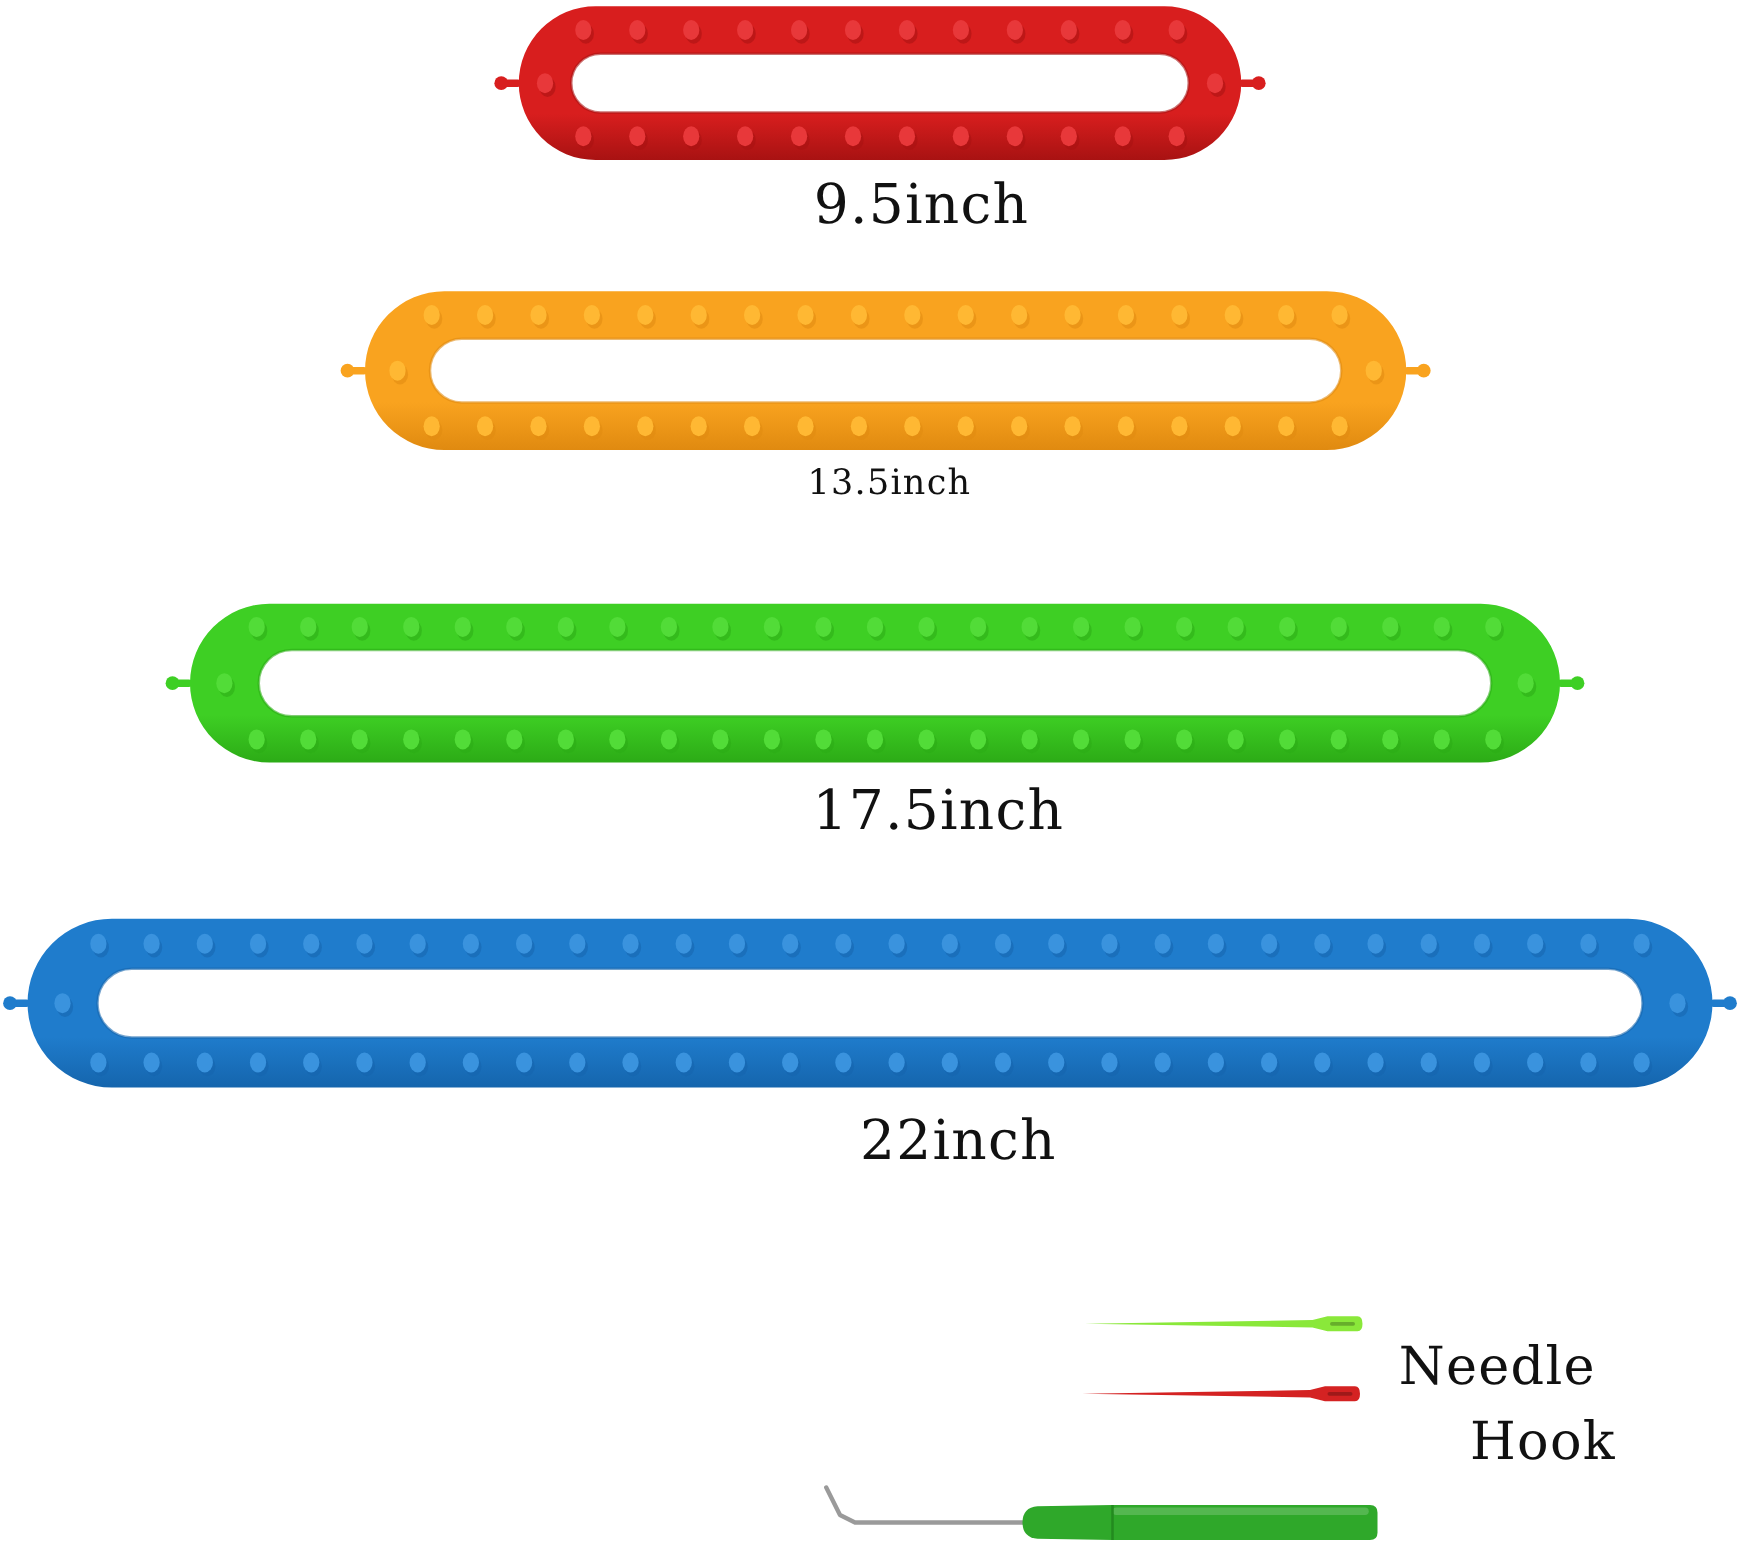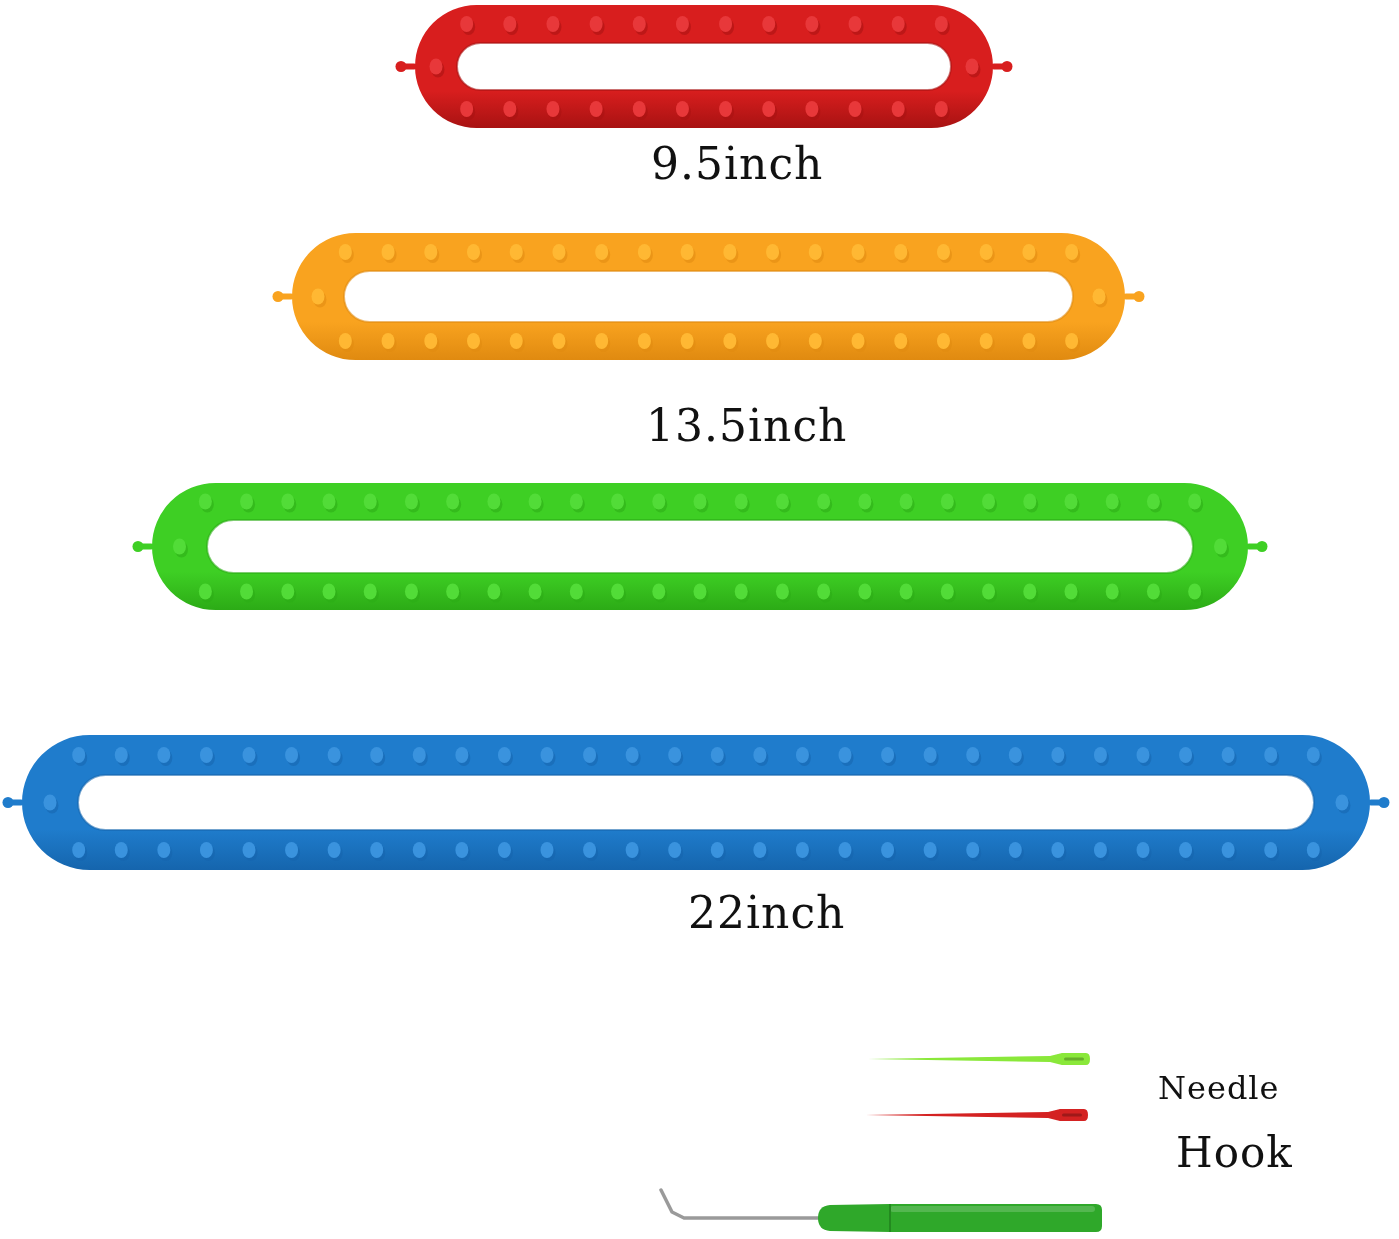--- a/index.html
+++ b/index.html
@@ -440,18 +440,19 @@
       </g>
       <g>
         <polyline points="661,1190 672,1212 684,1218 820,1218" fill="none" stroke="#9a9a9a" stroke-width="3.5" stroke-linecap="round" stroke-linejoin="round"></polyline>
         <path d="M818,1218 Q818,1206 830,1205 L890,1204 L1096,1204 Q1102,1204 1102,1210 L1102,1226 Q1102,1232 1096,1232 L890,1232 L830,1231 Q818,1230 818,1218 Z" fill="#2fa82a"></path>
         <rect x="890" y="1206" width="205" height="6" rx="3" fill="#ffffff" opacity="0.18"></rect>
         <line x1="890" y1="1204" x2="890" y2="1232" stroke="#238a1f" stroke-width="2"></line>
       </g>
     </svg>
 
   <div class="label" style="left:651px; top:142px; font-size:44px;">9.5inch</div>
-  <div class="label" style="left:646px; top:372px; font-size:44px;margin-top:32px;">13.5inch</div>
+  <div class="label" style="left:646px; top:372px; font-size:28px;">13.5inch</div>
+  <div class="label" style="left:650px; top:627px; font-size:44px;">17.5inch</div>
   <div class="label" style="left:644px; top:891px; font-size:44px;margin-left:44px;">22inch</div>
 
-  <div class="label" style="left:1158px; top:1072px; font-size:32px;">Needle</div>
+  <div class="label" style="left:1119px; top:1072px; font-size:42px;">Needle</div>
   <div class="label" style="left:1176px; top:1132px; font-size:42px;">Hook</div>
 </div>
 
 </body></html>

